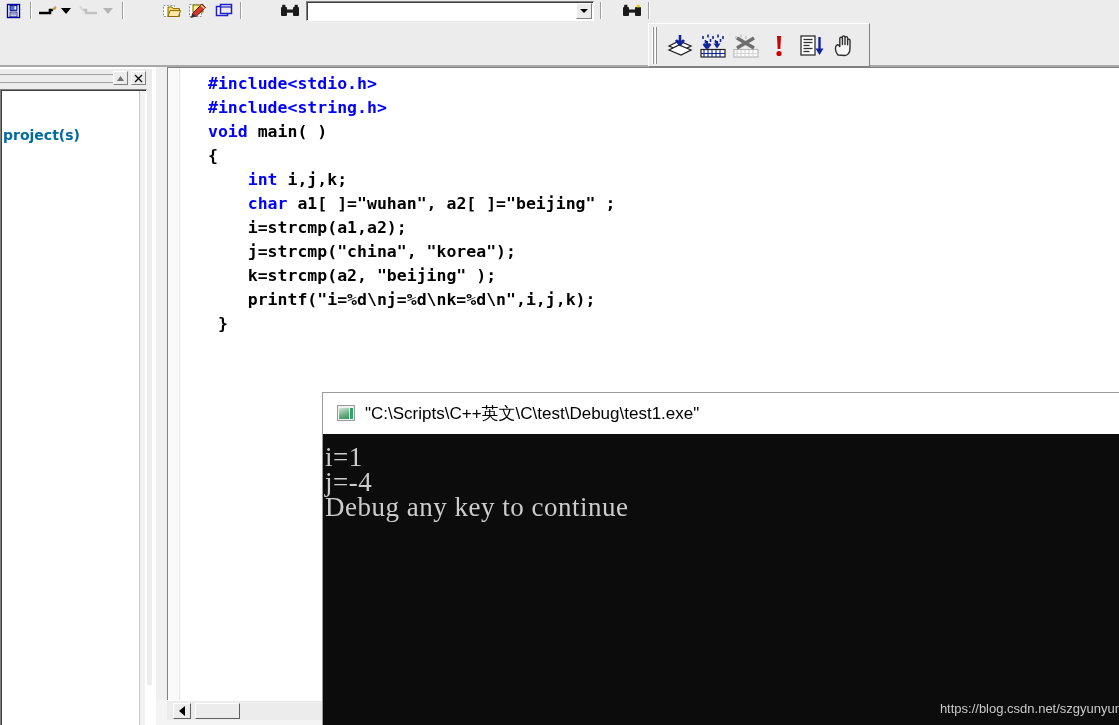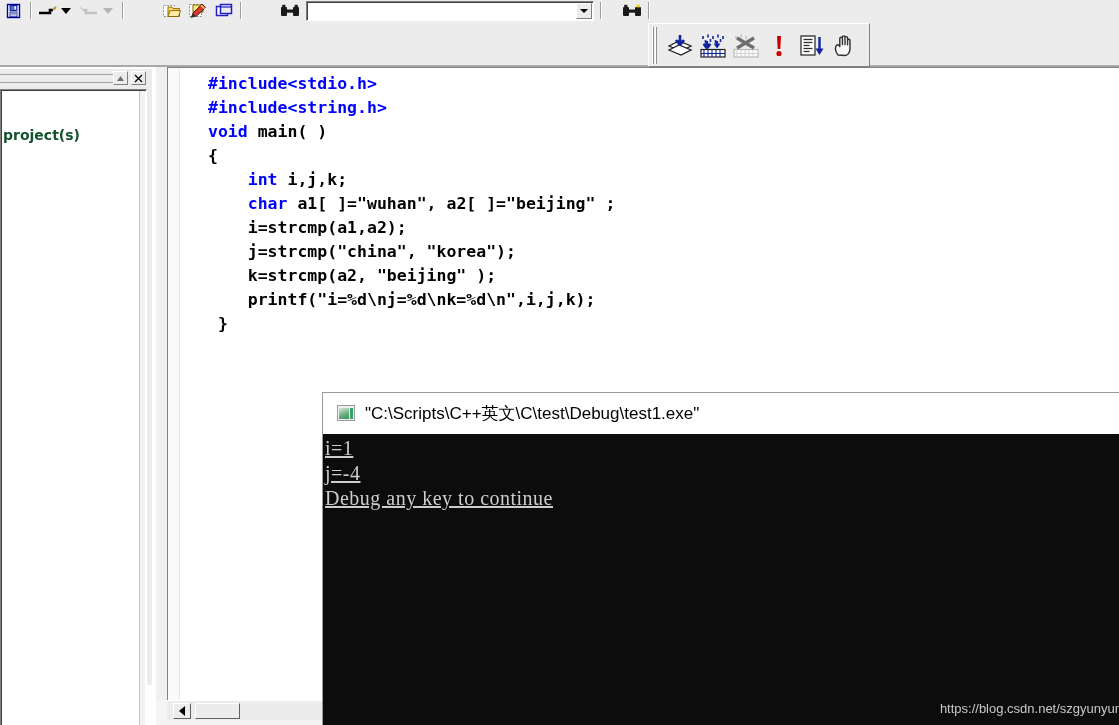--- a/index.html
+++ b/index.html
@@ -180,21 +180,21 @@
     box-shadow: inset 1px 1px 0 #404040;
     box-sizing: border-box;
     overflow: hidden;
   }
   .ws-tree-label {
     position: absolute;
     left: 2px; top: 37px;
     font-family: "DejaVu Sans", sans-serif;
     font-weight: bold;
     font-size: 14px;
-    color: #14532d;
+    color: #0369a1;
     white-space: nowrap;
   }
   .ws-tree-vscroll {
     position: absolute;
     right: 1px; top: 1px;
     width: 6px; bottom: 1px;
     background: #f2f2f2;
     border-left: 1px solid #c8c8c8;
     box-sizing: border-box;
   }
@@ -331,28 +331,27 @@
   }
   .console-body {
     position: absolute;
     left: 0; top: 41px;
     width: 100%; bottom: 0;
     background: #0c0c0c;
     overflow: hidden;
   }
   .console-text {
     position: absolute;
-    left: 2px; top: 2px;
+    left: 2px; top: 11px;
     font-family: "Liberation Serif", "DejaVu Serif", serif;
-    font-size: 20px;
+    font-size: 27px;
     line-height: 25px;
     color: #cccccc;
     white-space: pre;
     letter-spacing: 0.5px;
-    text-decoration: underline;
   }
   .watermark {
     position: absolute;
     right: 10px; bottom: 9px;
     font-family: "Liberation Sans", sans-serif;
     font-size: 13px;
     color: #c9c9c9;
     white-space: nowrap;
   }
 

